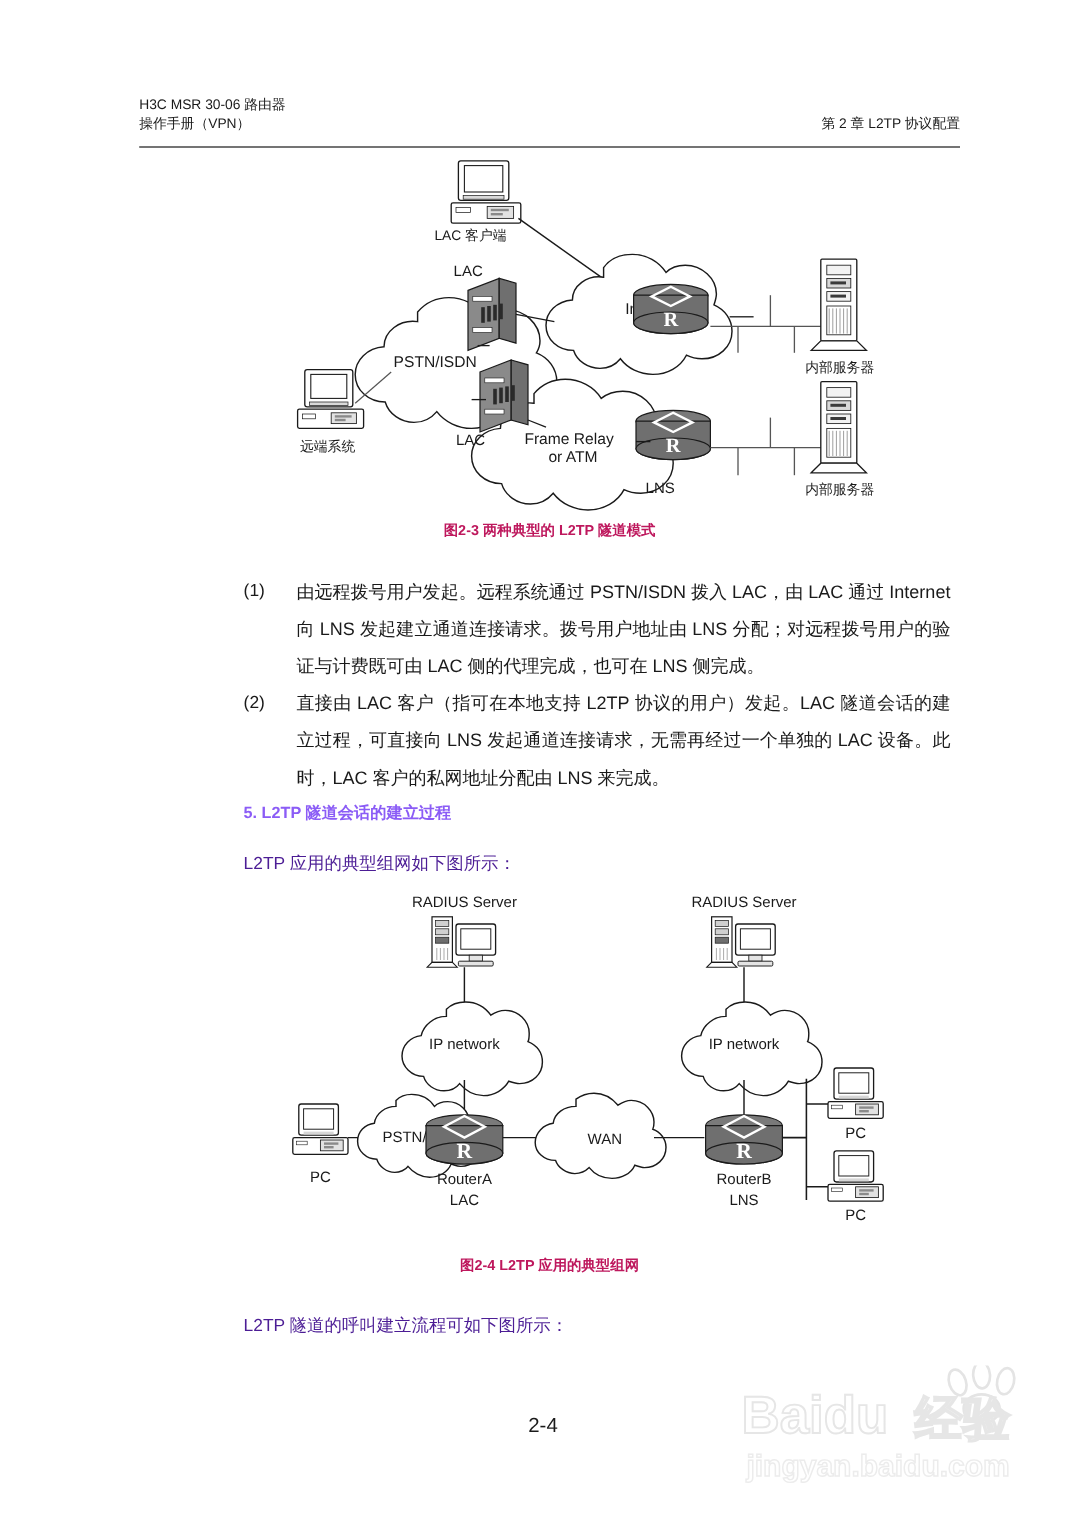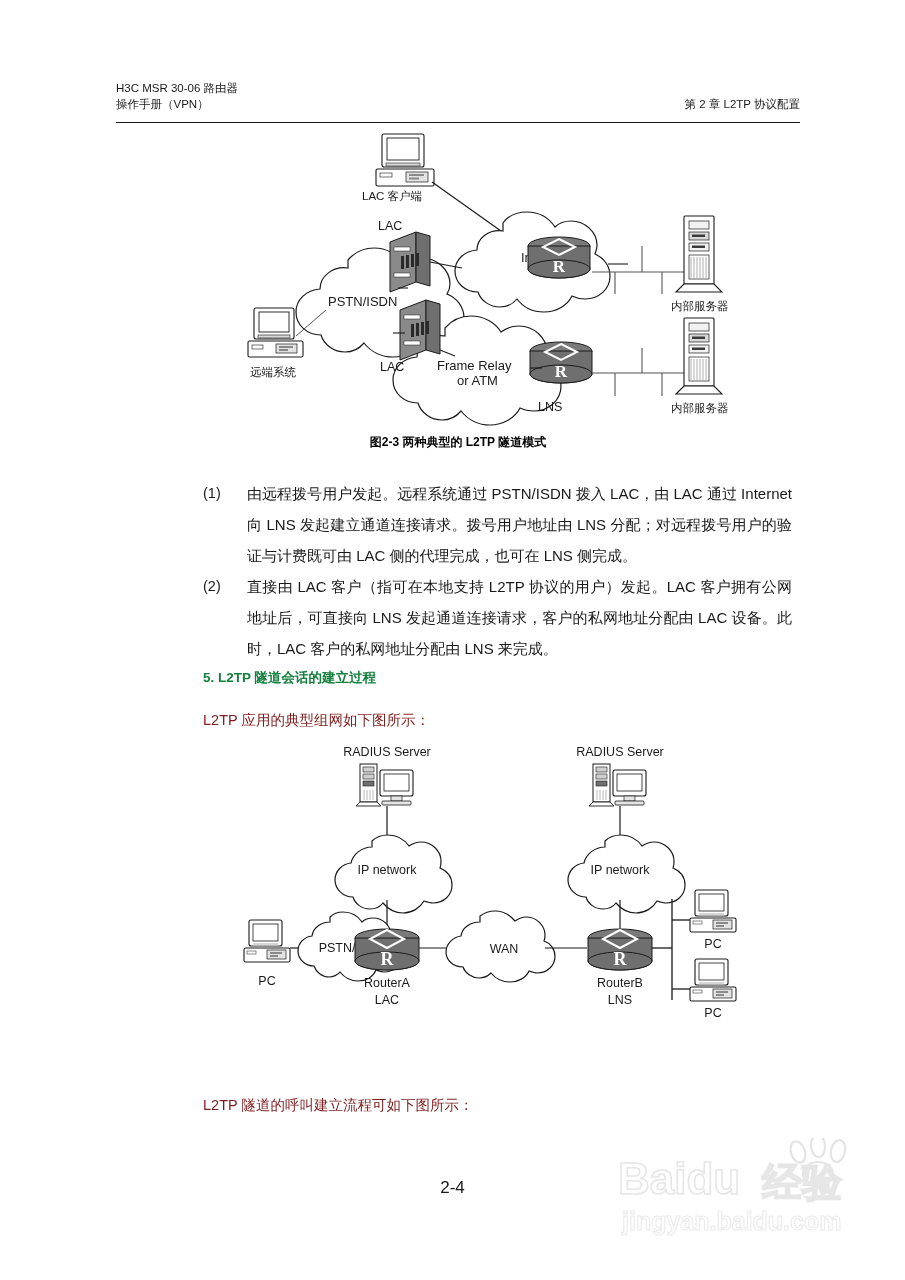--- a/index.html
+++ b/index.html
@@ -50,29 +50,29 @@
   }
 
   
   .fig-caption {
     position: absolute;
     width: 684px;
     left: 116px;
     text-align: center;
     font-size: 12px;
     font-weight: bold;
-    color: #000000;
+    color: #be185d;
   }
 
   
   .para {
     position: absolute;
     font-size: 14.5px;
     line-height: 31px;
-    color: #7f1d1d;
+    color: #4c1d95;
     text-align: justify;
   }
   .numbered {
     position: absolute;
     display: flex;
   }
   .num-marker {
     width: 44px;
     flex: 0 0 44px;
     font-size: 14.5px;
@@ -82,21 +82,21 @@
     width: 545px;
     font-size: 15px;
     line-height: 31px;
     text-align: justify;
     text-justify: inter-character;
   }
   .heading {
     position: absolute;
     font-size: 13.5px;
     font-weight: bold;
-    color: #15803d;
+    color: #8b5cf6;
   }
 
   
   .footer-page {
     position: absolute;
     left: 0;
     top: 1178px;
     width: 905px;
     text-align: center;
     font-size: 17px;
@@ -342,21 +342,21 @@
 
   <div class="fig-caption" style="top:434px;">图2-3  两种典型的 L2TP 隧道模式</div>
 
   <div class="numbered" style="left:203px; top:478px; width:600px;">
     <span class="num-marker">(1)</span>
     <span class="num-body">由远程拨号用户发起。远程系统通过 PSTN/ISDN 拨入 LAC，由 LAC 通过 Internet 向 LNS 发起建立通道连接请求。拨号用户地址由 LNS 分配；对远程拨号用户的验证与计费既可由 LAC 侧的代理完成，也可在 LNS 侧完成。</span>
   </div>
 
   <div class="numbered" style="left:203px; top:571px; width:600px;">
     <span class="num-marker">(2)</span>
-    <span class="num-body">直接由 LAC 客户（指可在本地支持 L2TP 协议的用户）发起。LAC 客户拥有公网地址后，可直接向 LNS 发起通道连接请求，客户的私网地址分配由 LAC 设备。此时，LAC 客户的私网地址分配由 LNS 来完成。</span>
+    <span class="num-body">直接由 LAC 客户（指可在本地支持 L2TP 协议的用户）发起。LAC 隧道会话的建立过程，可直接向 LNS 发起通道连接请求，无需再经过一个单独的 LAC 设备。此时，LAC 客户的私网地址分配由 LNS 来完成。</span>
   </div>
 
   <div class="heading" style="left:203px; top:669px;">5. L2TP 隧道会话的建立过程</div>
 
   <div class="para" style="left:203px; top:705px; width:560px;">L2TP 应用的典型组网如下图所示：</div>
 
   <div class="dgm" style="left:232px; top:742px;">
     <svg width="520" height="280" viewBox="0 0 520 280" xmlns="http://www.w3.org/2000/svg">
 
       <text x="155" y="14" text-anchor="middle" font-family="'Liberation Sans',sans-serif" font-size="12.5" fill="#1a1a1a">RADIUS Server</text>
@@ -545,20 +545,21 @@
         <rect x="0" y="28" width="46" height="14" rx="1.5" fill="#ffffff" stroke="#1a1a1a" stroke-width="1.1"></rect>
         <rect x="3" y="31" width="9" height="3" fill="#ffffff" stroke="#1a1a1a" stroke-width="0.5"></rect>
         <rect x="23" y="30" width="19" height="9" fill="#e2e2e2" stroke="#1a1a1a" stroke-width="0.7"></rect>
         <rect x="26" y="32" width="12" height="2" fill="#8a8a8a"></rect>
         <rect x="26" y="35" width="8" height="2" fill="#8a8a8a"></rect>
       </g>
       <text x="481" y="275" text-anchor="middle" font-family="'Liberation Sans',sans-serif" font-size="12.5" fill="#1a1a1a">PC</text>
     </svg>
   </div>
 
+  <div class="fig-caption" style="top:1046px;">图2-4  L2TP 应用的典型组网</div>
 
   <div class="para" style="left:203px; top:1090px; width:560px;">L2TP 隧道的呼叫建立流程可如下图所示：</div>
 
   <div class="footer-page">2-4</div>
 
   <div class="watermark">
     <svg width="280" height="110" viewBox="0 0 280 110" xmlns="http://www.w3.org/2000/svg">
       <g fill="none" stroke="#e4e4e4" stroke-width="2.2">
 
         <ellipse cx="186" cy="14" rx="7" ry="11" transform="rotate(-18 186 14)"></ellipse>

